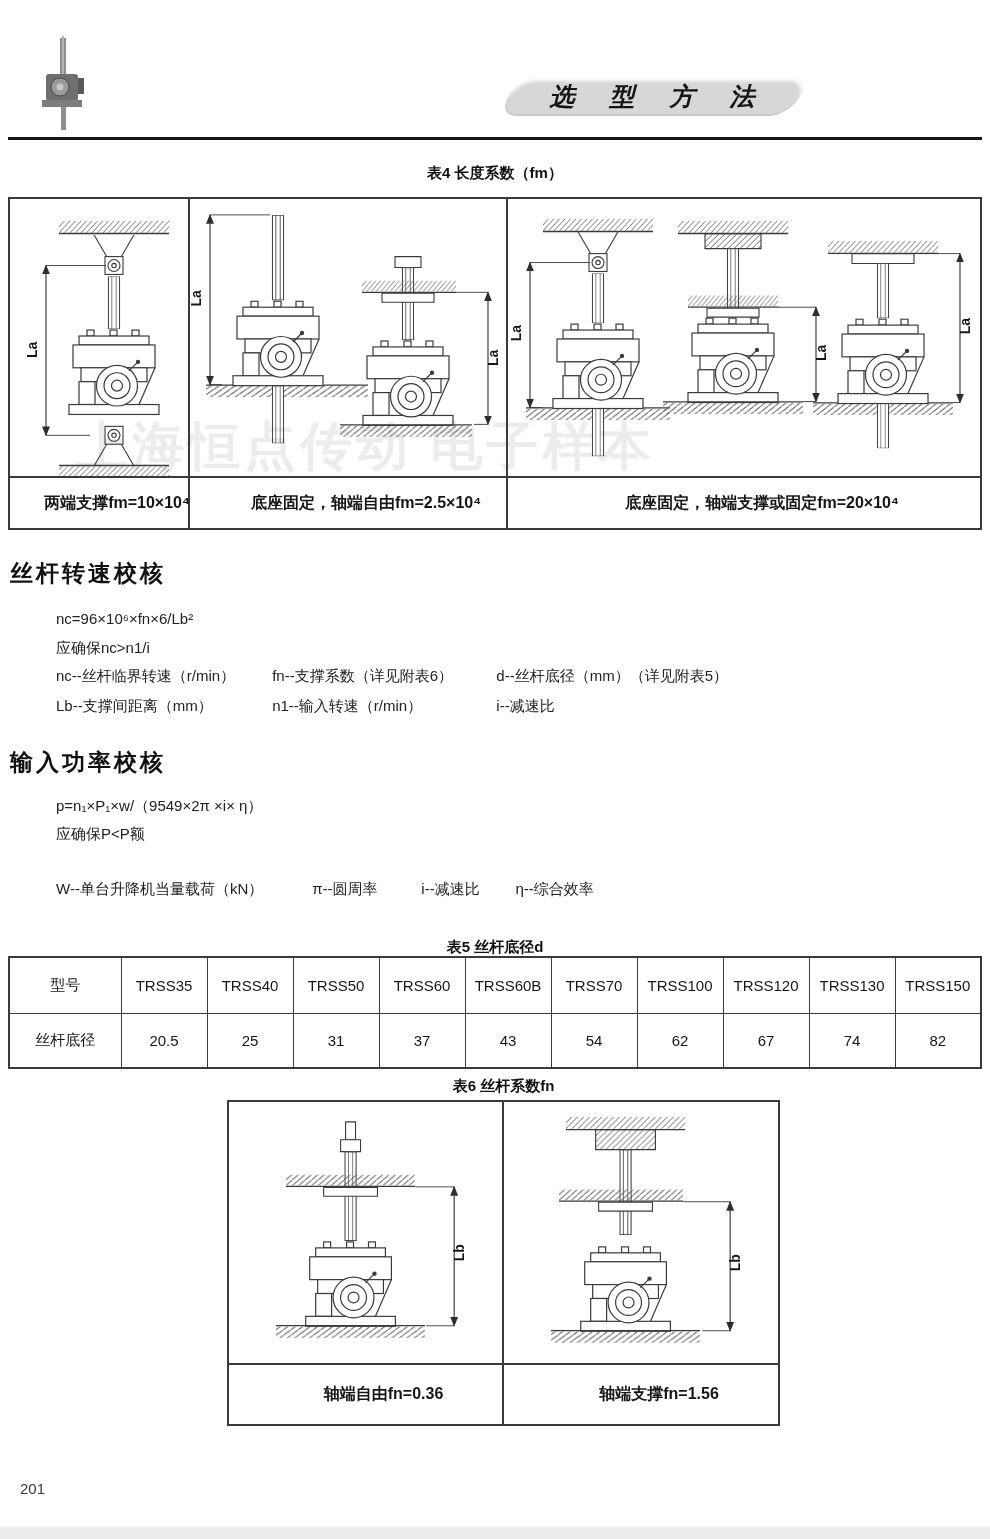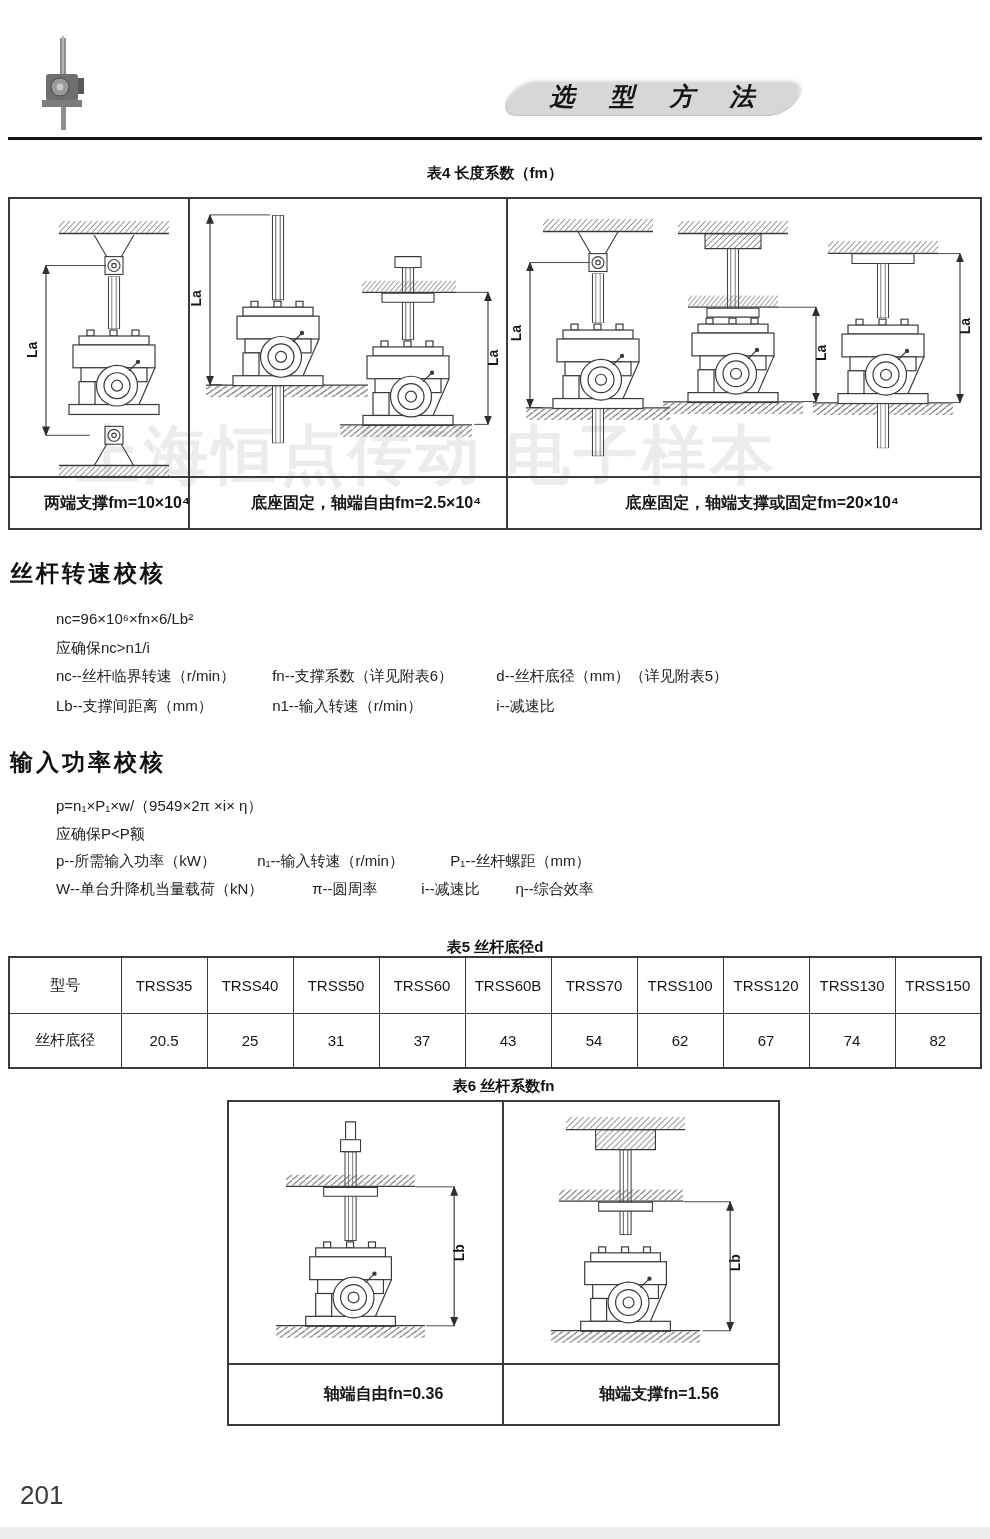--- a/index.html
+++ b/index.html
@@ -41,23 +41,23 @@
   .t5 tr.hr td{height:37px;}
   .t5 tr.dr td{height:35px;}
 
   
   .dwg *{vector-effect:non-scaling-stroke;}
   .thin{stroke:#3a3a3a;stroke-width:0.9;}
   .dml{stroke:#2e2e2e;stroke-width:1.1;}
   .dimt{font-family:"Liberation Sans",sans-serif;font-size:14px;font-weight:bold;
         fill:#161616;text-anchor:middle;}
 
-  .watermark{position:absolute;left:76px;top:412px;font-size:64px;font-weight:bold;
+  .watermark{position:absolute;left:76px;top:412px;font-size:52px;font-weight:bold;
         letter-spacing:4px;color:rgba(70,70,70,0.10);white-space:nowrap;z-index:9;pointer-events:none;}
-  .pageno{position:absolute;left:20px;top:1480px;font-size:26px;color:#3a3a3a;}
+  .pageno{position:absolute;left:20px;top:1480px;font-size:15px;color:#3a3a3a;}
   .footstrip{position:absolute;left:0;bottom:0;width:100%;height:12px;background:#ededed;}
 </style>
 </head>
 <body>
 
 <svg width="0" height="0" style="position:absolute" aria-hidden="true">
   <defs>
     <pattern id="hp" patternUnits="userSpaceOnUse" width="6" height="6">
       <path d="M-1,7 L7,-1" stroke="#666" stroke-width="1"></path>
     </pattern>
@@ -221,25 +221,20 @@
   </div>
   <div class="txt" style="top:697px">
     <span class="lg sw1">Lb--支撑间距离（mm）</span>
     <span class="lg sw2">n1--输入转速（r/min）</span>
     <span class="lg">i--减速比</span>
   </div>
 
   <div class="sec-h" style="top:747px">输入功率校核</div>
   <div class="txt" style="top:797px">p=n₁×P₁×w/（9549×2π ×i× η）</div>
   <div class="txt" style="top:825px">应确保P&lt;P额</div>
-  <div class="txt" style="top:852px">
-    <span class="lg pw1">p--所需输入功率（kW）</span>
-    <span class="lg pw2">n₁--输入转速（r/min）</span>
-    <span class="lg">P₁--丝杆螺距（mm）</span>
-  </div>
   <div class="txt" style="top:880px">
     <span class="lg pz1">W--单台升降机当量载荷（kN）</span>
     <span class="lg pz2">π--圆周率</span>
     <span class="lg pz3">i--减速比</span>
     <span class="lg">η--综合效率</span>
   </div>
 
   <div class="tbl-title" style="left:0;width:990px;top:938px">表5 丝杆底径d</div>
   <table class="t5">
     <colgroup>

